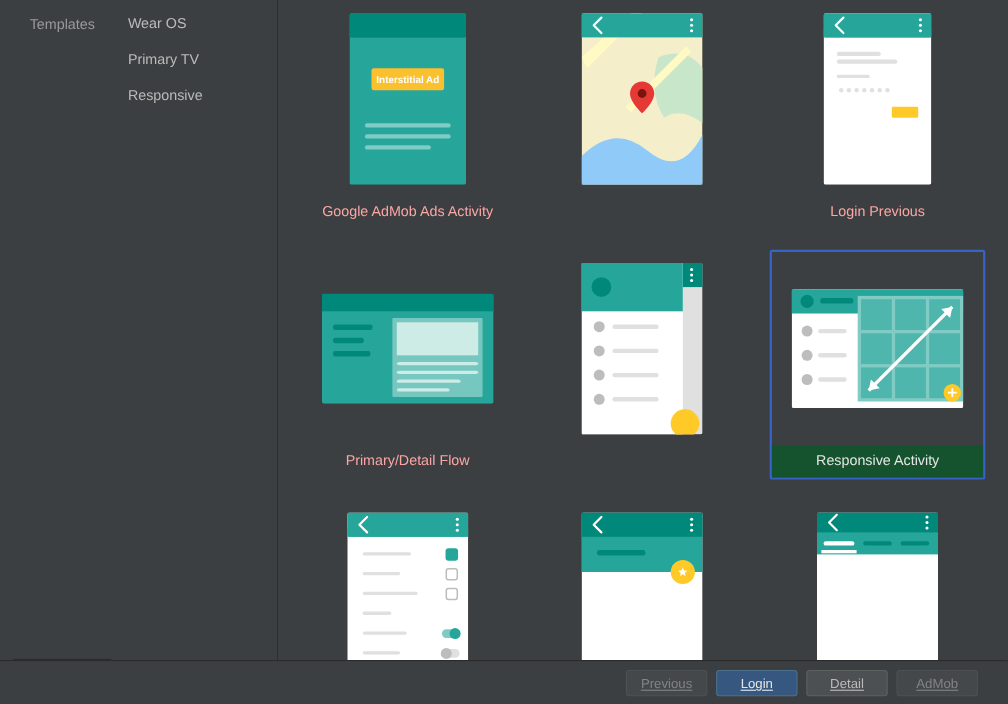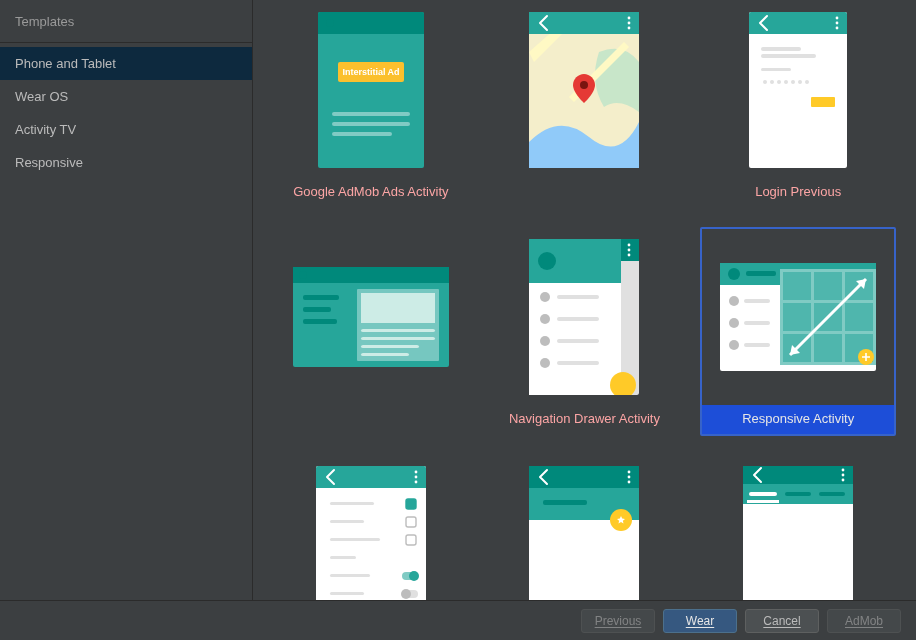--- a/index.html
+++ b/index.html
@@ -11,21 +11,21 @@
   color: #bbbbbb;
   overflow: hidden;
   display: flex;
   flex-direction: column;
 }
 .main { display: flex; flex: 1; min-height: 0; }
 .sidebar {
   width: 253px;
   background: #3c3f41;
   border-right: 1px solid #2b2b2b;
-  display: flex; flex-direction: column;
+  display: flex; flex-direction: row; padding-left: 12px;
 }
 .sidebar-header {
   padding: 14px 15px 13px;
   color: #9a9a9a;
   border-bottom: 1px solid #2b2b2b;
 }
 .sidebar-items { padding-top: 4px; }
 .sidebar-item {
   padding: 9px 15px;
   color: #bbbbbb;
@@ -55,27 +55,27 @@
 .thumb {
   width: 156px; height: 176px;
   display: flex; align-items: center; justify-content: center;
 }
 .caption {
   width: 100%;
   text-align: center;
   padding: 6px 4px 8px;
   color: #fca5a5;
 }
-.card.selected .caption { background: #1d4ed8; color: #e6e6e6; }
+.card.selected .caption { background: #14532d; color: #e6e6e6; }
 .footer {
   height: 40px;
   background: #3c3f41;
   border-top: 1px solid #2b2b2b;
   display: flex; justify-content: flex-end; align-items: center;
-  gap: 8px; padding: 0 15px;
+  gap: 8px; padding: 0 27px;
 }
 .btn {
   min-width: 74px; height: 24px;
   background: #4c5052;
   border: 1px solid #5e6060;
   color: #bbbbbb;
   font-size: 12px;
   border-radius: 3px;
   cursor: pointer;
   text-decoration: underline;
@@ -87,23 +87,22 @@
 
 svg { display: block; }
 </style>
 </head>
 <body>
 
 <div class="main">
   <aside class="sidebar">
     <div class="sidebar-header">Templates</div>
     <div class="sidebar-items">
-        <div class="sidebar-item selected">Phone and Tablet</div>
         <div class="sidebar-item">Wear OS</div>
-        <div class="sidebar-item">Activity TV</div>
+        <div class="sidebar-item">Primary TV</div>
         <div class="sidebar-item">Responsive</div>
       </div>
   </aside>
   <div class="content">
     <div class="grid" id="grid">
         <div class="card">
           <div class="thumb">
             <svg width="106" height="156" viewBox="0 0 106 156">
               <rect width="106" height="156" rx="2" fill="#26a69a"></rect>
               <rect width="106" height="22" rx="2" fill="#00897b"></rect>
@@ -173,20 +172,21 @@
               <rect x="10" y="40" width="28" height="5" rx="2" fill="#00897b"></rect>
               <rect x="10" y="52" width="34" height="5" rx="2" fill="#00897b"></rect>
               <rect x="64" y="22" width="82" height="72" rx="1" fill="#80cbc4" opacity=".9"></rect>
               <rect x="68" y="26" width="74" height="30" fill="#cdece6"></rect>
               <rect x="68" y="62" width="74" height="3" rx="2" fill="#cdece6"></rect>
               <rect x="68" y="70" width="74" height="3" rx="2" fill="#cdece6"></rect>
               <rect x="68" y="78" width="58" height="3" rx="2" fill="#cdece6"></rect>
               <rect x="68" y="86" width="48" height="3" rx="2" fill="#cdece6"></rect>
             </svg>
           </div>
+          <div class="caption">Primary/Detail Flow</div>
         </div>
         <div class="card">
           <div class="thumb">
             <svg width="110" height="156" viewBox="0 0 110 156">
               <rect x="2" y="2" width="110" height="156" rx="2" fill="rgba(0,0,0,0.35)"></rect>
               <rect width="110" height="156" rx="2" fill="#e0e0e0"></rect>
               <rect width="110" height="22" fill="#00897b"></rect>
               <circle cx="100" cy="6" r="1.4" fill="#fff"></circle>
               <circle cx="100" cy="11" r="1.4" fill="#fff"></circle>
               <circle cx="100" cy="16" r="1.4" fill="#fff"></circle>
@@ -197,21 +197,20 @@
               <rect x="28" y="56" width="42" height="4" rx="2" fill="#e0e0e0"></rect>
               <circle cx="16" cy="80" r="5" fill="#bdbdbd"></circle>
               <rect x="28" y="78" width="42" height="4" rx="2" fill="#e0e0e0"></rect>
               <circle cx="16" cy="102" r="5" fill="#bdbdbd"></circle>
               <rect x="28" y="100" width="42" height="4" rx="2" fill="#e0e0e0"></rect>
               <circle cx="16" cy="124" r="5" fill="#bdbdbd"></circle>
               <rect x="28" y="122" width="42" height="4" rx="2" fill="#e0e0e0"></rect>
               <circle cx="94" cy="146" r="13" fill="#ffca28"></circle>
             </svg>
           </div>
-          <div class="caption">Navigation Drawer Activity</div>
         </div>
         <div class="card selected">
           <div class="thumb">
             <svg width="156" height="108" viewBox="0 0 156 108">
               <rect width="156" height="108" rx="2" fill="#ffffff"></rect>
               <rect width="156" height="22" fill="#26a69a"></rect>
               <circle cx="14" cy="11" r="6" fill="#00897b"></circle>
               <rect x="26" y="8" width="30" height="5" rx="2" fill="#00897b"></rect>
               <circle cx="14" cy="38" r="5" fill="#bdbdbd"></circle>
               <rect x="24" y="36" width="26" height="4" rx="2" fill="#e0e0e0"></rect>
@@ -298,16 +297,16 @@
               <rect x="76" y="26" width="26" height="4" rx="2" fill="#00897b"></rect>
               <rect x="4" y="34" width="32" height="3" fill="#fff"></rect>
             </svg>
           </div>
         </div>
       </div>
   </div>
 </div>
 <div class="footer">
   <button class="btn disabled">Previous</button>
-  <button class="btn primary">Wear</button>
-  <button class="btn">Cancel</button>
+  <button class="btn primary">Login</button>
+  <button class="btn">Detail</button>
   <button class="btn disabled">AdMob</button>
 </div>
 
 </body></html>

